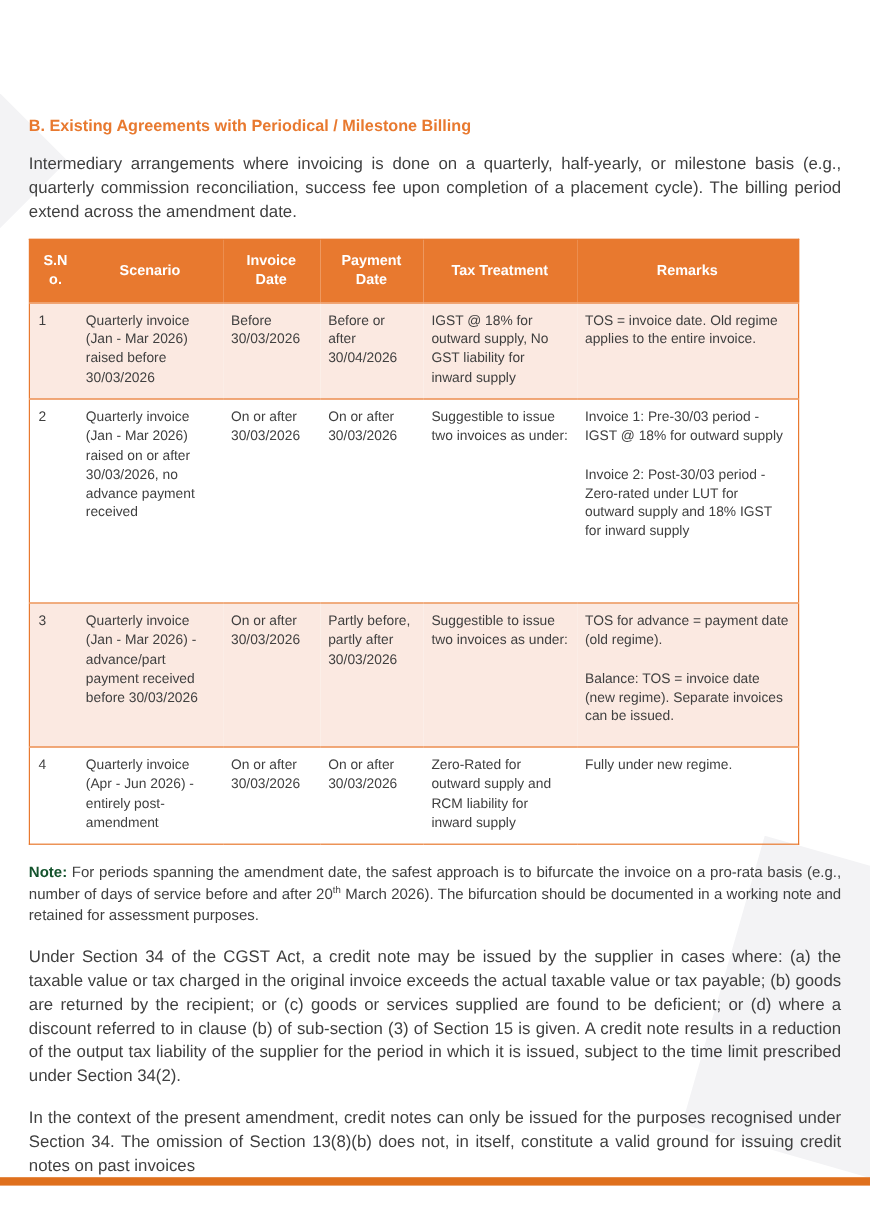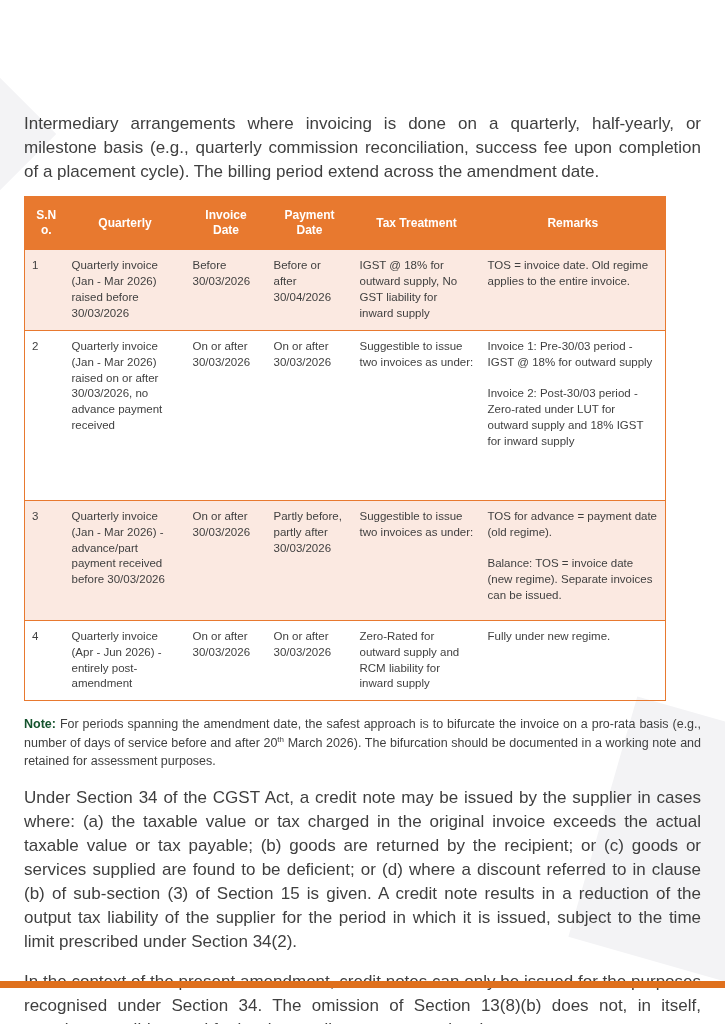--- a/index.html
+++ b/index.html
@@ -14,21 +14,21 @@
   .banner {
     position:absolute; left:0; top:31px; width:584px; height:33px;
     background:#e8792f; display:flex; align-items:center;
     clip-path:polygon(0 0, 552px 0, 584px 50%, 552px 100%, 0 100%);
   }
   .banner-title { color:#ffffff; font-weight:bold; font-size:15px; padding-left:13px; letter-spacing:0.2px; }
 
   .content { position:absolute; left:24px; top:97px; width:677px; }
 
   .section-heading { color:#e8792f; font-weight:bold; font-size:13.5px; }
-  .body-par { margin-top:15px; font-size:17px; line-height:1.42; text-align:justify; }
+  .body-par { margin-top:15px; font-size:14px; line-height:1.42; text-align:justify; }
 
   table.scenarios {
     border-collapse:collapse; table-layout:fixed; width:641px; margin-top:12px;
     border:1.5px solid #e8792f;
   }
   table.scenarios th {
     background:#e8792f; color:#ffffff; font-size:12px; font-weight:bold;
     text-align:center; vertical-align:middle; padding:6px 4px; line-height:1.3;
     white-space:pre-line;
   }
@@ -50,37 +50,38 @@
 <body>
 
 <div class="page">
 
   <div class="watermark wm-topleft"></div>
   <div class="watermark wm-bottomright"></div>
 
 
   <div class="content">
 
+    <div class="section-heading">B. Existing Agreements with Periodical / Milestone Billing</div>
 
     <div class="body-par">Intermediary arrangements where invoicing is done on a quarterly, half-yearly, or milestone basis (e.g., quarterly commission reconciliation, success fee upon completion of a placement cycle). The billing period extend across the amendment date.</div>
 
     <table class="scenarios">
       <colgroup>
         <col style="width:40px">
           <col style="width:121px">
           <col style="width:81px">
         <col style="width:86px">
           <col style="width:128px">
           <col style="width:185px">
       </colgroup>
       <thead>
         <tr style="height:53px">
           <th>S.N
 o.</th>
-          <th>Quarterly</th>
+          <th>Scenario</th>
           <th>Invoice
 Date</th>
           <th>Payment
 Date</th>
           <th>Tax Treatment</th>
           <th>Remarks</th>
         </tr>
       </thead>
       <tbody>
         <tr class="alt" style="height:78px">

